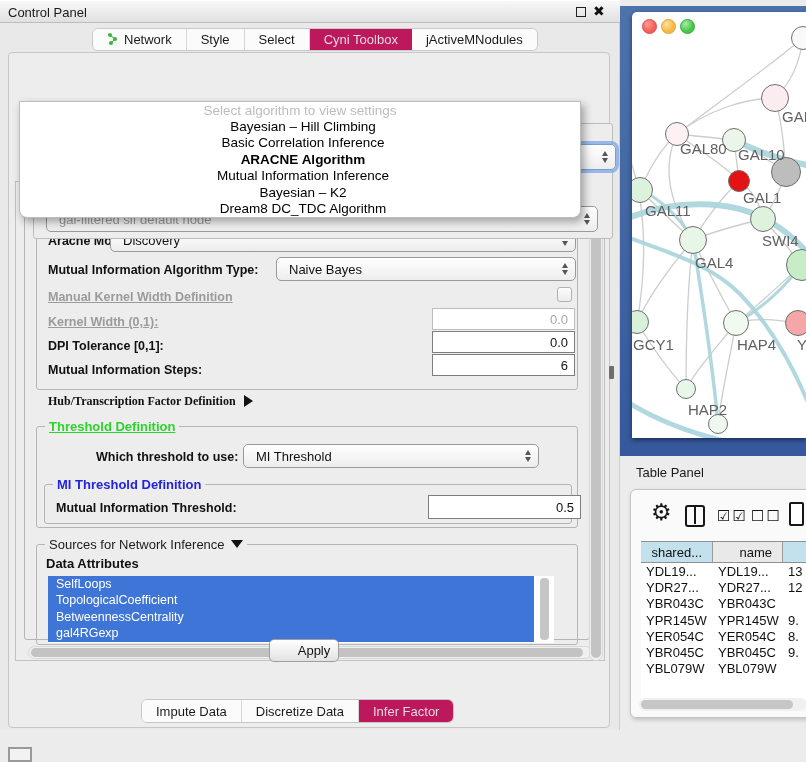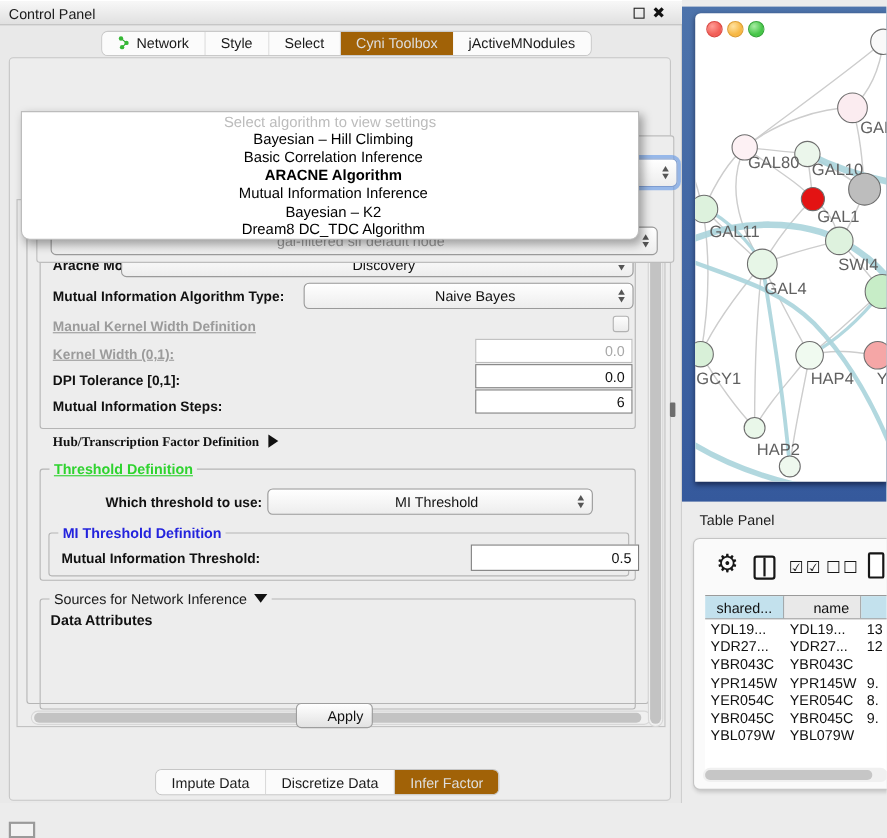--- a/index.html
+++ b/index.html
@@ -11,28 +11,28 @@
   .cp-window { position:absolute; left:0; top:8; width:620px; height:730px; background:#e9e9e9; border-right:1px solid #cfcfcf; }
   .cp-titlebar { position:absolute; left:0; top:0; width:620px; height:23px; background:linear-gradient(#f8f8f8,#e0e0e0); border-bottom:1px solid #bdbdbd; border-top:1px solid #fff; }
   .cp-title { position:absolute; left:8px; top:4px; font-size:13px; color:#1a1a1a; }
   .float-icon { position:absolute; left:576px; top:6px; width:10px; height:10px; border:1.6px solid #222; }
   .close-icon { position:absolute; left:593px; top:2px; font-size:14px; font-weight:bold; color:#111; }
 
   
   .tabbar { position:absolute; left:92px; top:28px; height:23px; display:flex; background:#fbfbfb; border:1px solid #c9c9c9; border-radius:6px; overflow:hidden; }
   .tab { display:flex; align-items:center; justify-content:center; font-size:13px; color:#1a1a1a; padding:0 14px; border-right:1px solid #d6d6d6; background:#fbfbfb; }
   .tab:last-child { border-right:none; }
-  .tab.active { background:#a16207; color:#dedede; border-right:none;text-align:center; }
+  .tab.active { background:#be185d; color:#dedede; border-right:none;text-align:center; }
   .tab .net-ico { margin-right:5px; }
 
   .main-panel { position:absolute; left:8px; top:52px; width:602px; height:676px; background:#ededed; border:1px solid #c6c6c6; border-radius:4px; }
 
   
   .ghost-group { position:absolute; left:24px; top:70px; width:580px; height:116px; border:1px solid #bdbdbd; border-radius:3px; background:#ededed; z-index:5; }
-  .combo { border:1px solid #9a9a9a; border-radius:5px; background:linear-gradient(#ffffff,#ededed); font-size:13px; display:flex; align-items:center; padding-left:12px; position:absolute;justify-content:center; }
+  .combo { border:1px solid #9a9a9a; border-radius:5px; background:linear-gradient(#ffffff,#ededed); font-size:13px; display:flex; align-items:center; padding-left:12px; position:absolute; }
   .combo .steppers { position:absolute; right:7px; top:50%; transform:translateY(-50%); display:flex; flex-direction:column; gap:2px; }
   .tri-up { width:0; height:0; border-left:3.5px solid transparent; border-right:3.5px solid transparent; border-bottom:5px solid #555; }
   .tri-down { width:0; height:0; border-left:3.5px solid transparent; border-right:3.5px solid transparent; border-top:5px solid #555; }
   .focus-ring { box-shadow:0 0 0 3px rgba(105,155,230,.65); border-color:#7d9cd0; }
 
   
   .algo-popup { position:absolute; left:10px; top:48px; width:562px; height:117px; background:#fff; border:1px solid #bcbcbc; border-radius:0 0 8px 8px; box-shadow:3px 4px 9px rgba(0,0,0,.35); z-index:40; font-size:13.5px; overflow:hidden; }
   .algo-popup .prompt { color:#bcbcbc; text-align:center; height:17px; line-height:17px; }
   .algo-popup .item { height:16.4px; line-height:16.4px; padding-left:6px; color:#000; white-space:nowrap;text-align:center; }
   .algo-popup .item.bold { font-weight:bold; }
@@ -224,20 +224,30 @@
         <div class="groupbox" style="left:28px; top:302px; width:528px; height:40px;">
           <span class="gb-title blue">MI Threshold Definition</span>
         </div>
         <div class="flabel" style="left:40px; top:319px;">Mutual Information Threshold:</div>
         <div class="field" style="left:412px; top:313px; width:153px; height:24px;">0.5</div>
 
         <div class="groupbox" style="left:20px; top:362px; width:542px; height:101px;">
           <span class="gb-title plain"><span>Sources for Network Inference</span><span class="arrow-down"></span></span>
         </div>
         <div class="flabel" style="left:30px; top:374px; font-size:13px;">Data Attributes</div>
+        <div class="attr-list" style="left:32px; top:394px; width:506px; height:67px;">
+          <div>
+
+          <div class="attr-item">SelfLoops</div>
+              <div class="attr-item">TopologicalCoefficient</div>
+              <div class="attr-item">BetweennessCentrality</div>
+              <div class="attr-item">gal4RGexp</div>
+            </div>
+          <div class="attr-scroll"></div>
+        </div>
         <div class="hscroll" style="left:12px; top:464px; width:564px; height:13px;">
             <div class="thumb" style="width:552px;"></div>
           </div>
 
       </div>
 
       <div class="vscroll" style="left:580px; top:130px; width:14px; height:478px;">
           <div class="thumb"></div>
         </div>
 

